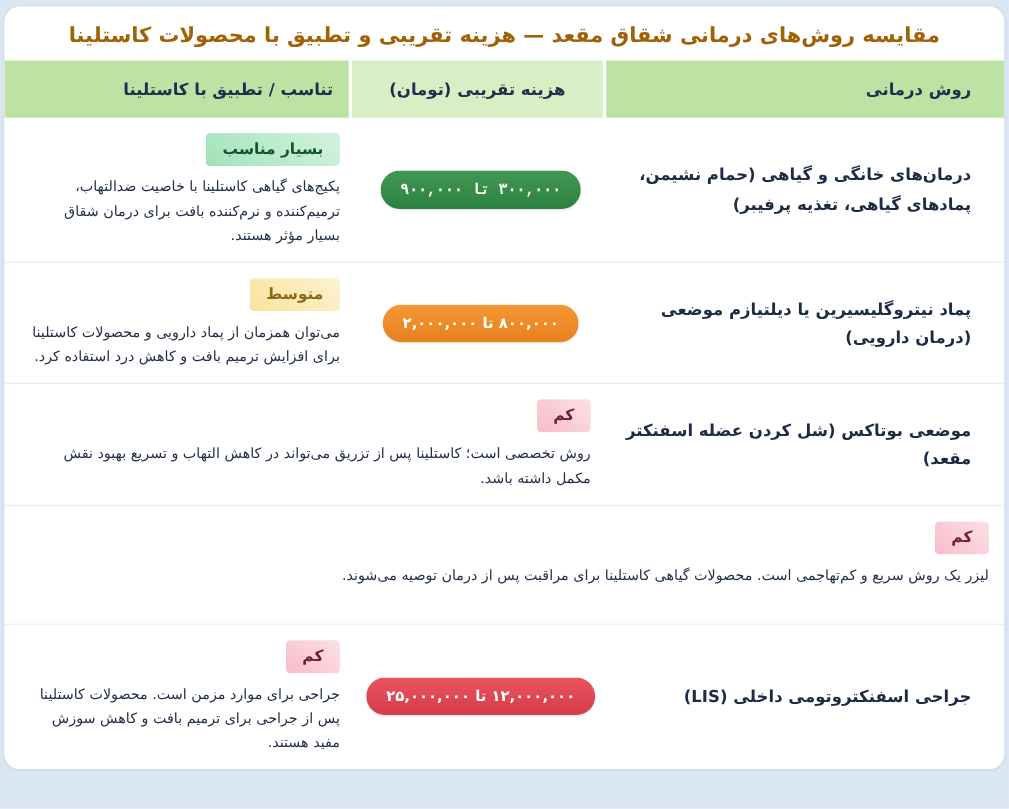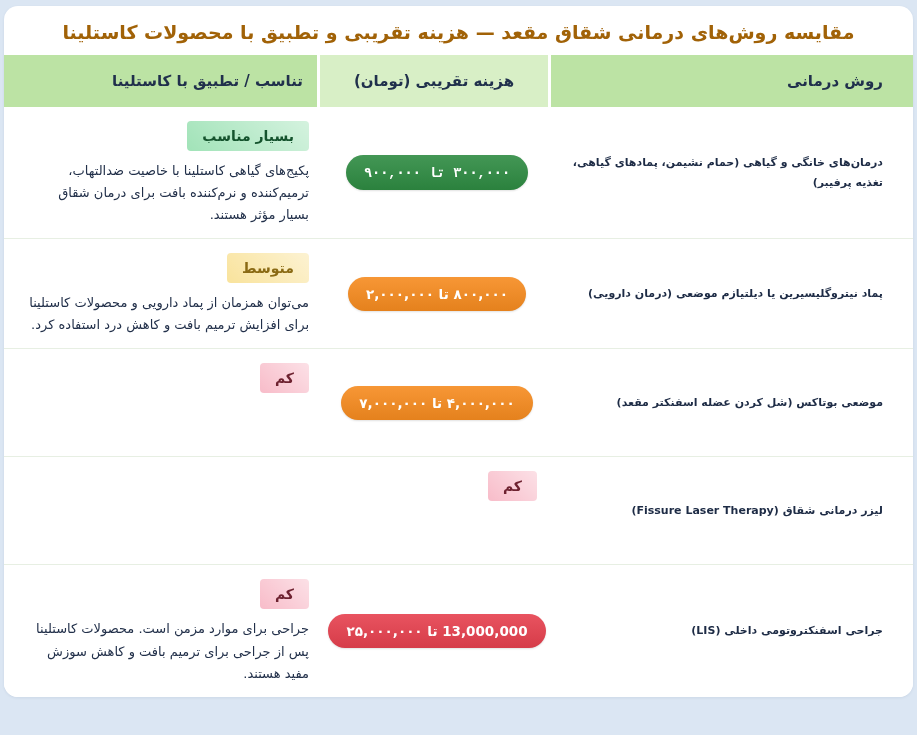--- a/index.html
+++ b/index.html
@@ -34,21 +34,21 @@
   .col-method { flex: 0 0 362px; padding: 0 30px 0 10px; }
   .col-cost   { flex: 0 0 228px; justify-content: center; text-align: center; }
   .col-fit    { flex: 1 1 auto;  padding: 10px 14px; }
   .th.col-fit { justify-content: flex-start; }
 
   .row { display: flex; min-height: 108px; background: #ffffff; }
   .row + .row { border-top: 1px solid #e7efe3; }
   .cell { display: flex; }
   .cell.col-method { align-items: center; }
   .method-name {
-    font-weight: 700; font-size: 11px; color: #1d2b45;
+    font-weight: 700; font-size: 15px; color: #1d2b45;
     line-height: 1.75; text-align: right;
   }
   .cell.col-cost { align-items: center; justify-content: center; }
   .cost-pill {
     display: inline-block;
     padding: 9px 18px;
     border-radius: 999px;
     color: #ffffff;
     font-weight: 700; font-size: 13.5px;
     white-space: nowrap;
@@ -108,42 +108,38 @@
     <div class="cell col-fit">
       <span class="fit-badge" style="background-color: rgb(249, 227, 156); color: rgb(138, 106, 20);">متوسط</span>
       <div class="fit-desc">می‌توان همزمان از پماد دارویی و محصولات کاستلینا برای افزایش ترمیم بافت و کاهش درد استفاده کرد.</div>
     </div>
   </div>
 
   <div class="row">
     <div class="cell col-method">
       <div class="method-name">موضعی بوتاکس (شل کردن عضله اسفنکتر مقعد)</div>
     </div>
-    <div class="cell col-cost">
-      <span class="cost-pill" style="background-color: rgb(246, 139, 31);">۴,۰۰۰,۰۰۰ تا ۷,۰۰۰,۰۰۰</span>
-    </div>
     <div class="cell col-fit">
       <span class="fit-badge" style="background-color: rgb(248, 188, 201); color: rgb(110, 34, 48);">کم</span>
+      <div class="fit-desc">روش تخصصی است؛ کاستلینا پس از تزریق می‌تواند در کاهش التهاب و تسریع بهبود نقش مکمل داشته باشد.</div>
     </div>
   </div>
 
   <div class="row">
-    <div class="cell col-method">
-      <div class="method-name">لیزر درمانی شقاق (Fissure Laser Therapy)</div>
-    </div>
     <div class="cell col-fit">
       <span class="fit-badge" style="background-color: rgb(248, 188, 201); color: rgb(110, 34, 48);">کم</span>
+      <div class="fit-desc">لیزر یک روش سریع و کم‌تهاجمی است. محصولات گیاهی کاستلینا برای مراقبت پس از درمان توصیه می‌شوند.</div>
     </div>
   </div>
 
   <div class="row">
     <div class="cell col-method">
       <div class="method-name">جراحی اسفنکتروتومی داخلی (LIS)</div>
     </div>
     <div class="cell col-cost">
-      <span class="cost-pill" style="background-color: rgb(230, 64, 78);">13,000,000 تا ۲۵,۰۰۰,۰۰۰</span>
+      <span class="cost-pill" style="background-color: rgb(230, 64, 78);">۱۲,۰۰۰,۰۰۰ تا ۲۵,۰۰۰,۰۰۰</span>
     </div>
     <div class="cell col-fit">
       <span class="fit-badge" style="background-color: rgb(248, 188, 201); color: rgb(110, 34, 48);">کم</span>
       <div class="fit-desc">جراحی برای موارد مزمن است. محصولات کاستلینا پس از جراحی برای ترمیم بافت و کاهش سوزش مفید هستند.</div>
     </div>
   </div>
 </div>
 
 </body></html>

